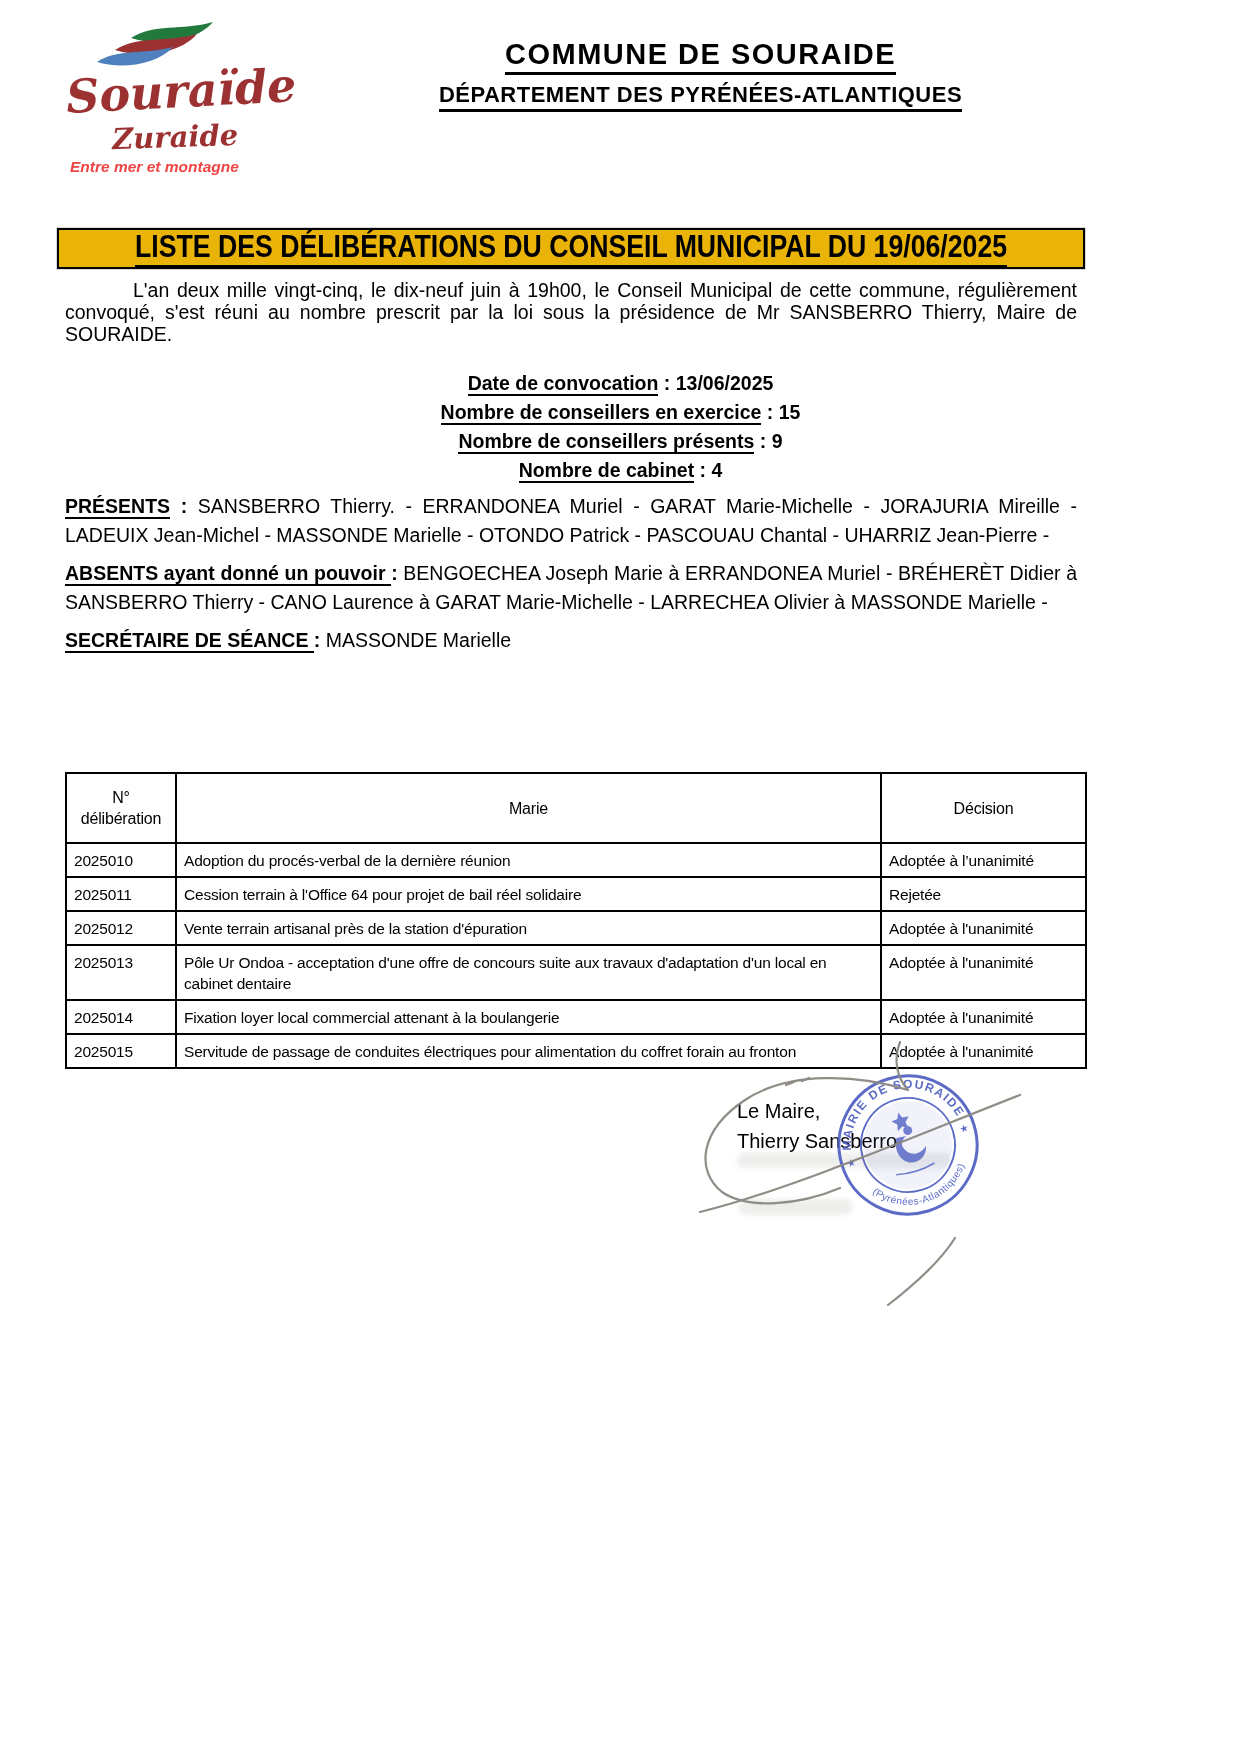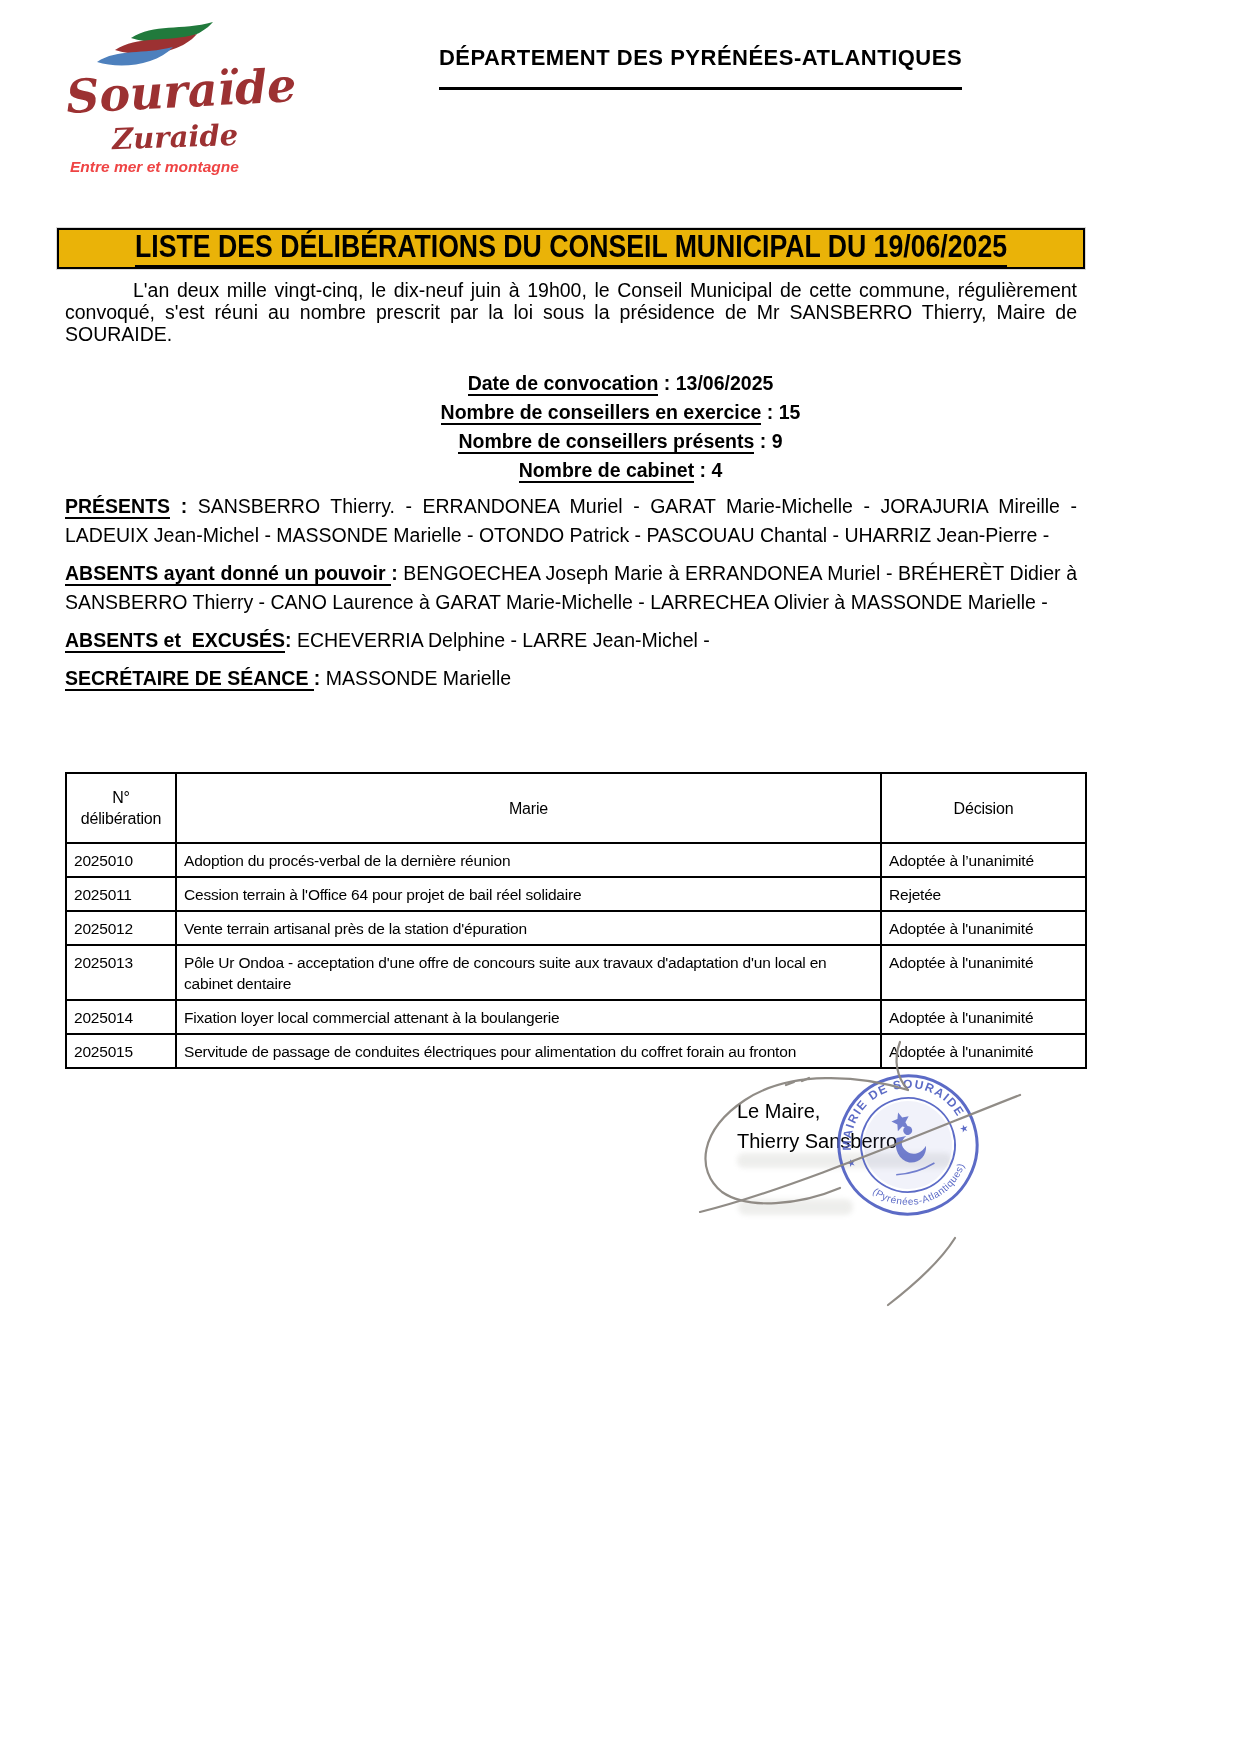--- a/index.html
+++ b/index.html
@@ -31,21 +31,21 @@
   }
 
   
   #header-block { position:absolute; left:160px; right:0; top:38px; text-align:center; }
   #header-title {
     display:inline-block; font-size:29px; font-weight:bold; letter-spacing:1.5px;
     border-bottom:3px solid #000; padding-bottom:1px; white-space:nowrap;
   }
   #header-sub {
     display:inline-block; margin-top:7px; font-size:22px; font-weight:bold; letter-spacing:0.5px;
-    border-bottom:3px solid #000; padding-bottom:16px; white-space:nowrap;
+    border-bottom:3px solid #000; padding-bottom:1px; white-space:nowrap;
   }
 
   
   #title-banner {
     position:absolute; left:57px; top:228px; width:1028px; height:41px;
     border:2px solid #000; box-sizing:border-box; background:#eab308;
     display:flex; align-items:center; justify-content:center;
     box-shadow:0 0 0 1px #d9d9d9;
   }
   #title-banner > span {
@@ -100,40 +100,40 @@
         <path d="M20,28 C43,13 70,21 102,12 C84,33 44,36 20,28 Z" fill="#9c3132"></path>
         <path d="M2,40 C23,26 48,33 78,25 C61,44 24,47 2,40 Z" fill="#4d80bd"></path>
       </g>
     </svg>
     <div id="logo-name">Souraïde</div>
     <div id="logo-name-basque">Zuraide</div>
     <div id="logo-tagline">Entre mer et montagne</div>
   </div>
 
   <div id="header-block">
+    <div><span id="header-title">COMMUNE DE SOURAIDE</span></div>
     <div><span id="header-sub">DÉPARTEMENT DES PYRÉNÉES-ATLANTIQUES</span></div>
   </div>
 
   <div id="title-banner">
     <span>LISTE DES DÉLIBÉRATIONS DU CONSEIL MUNICIPAL DU 19/06/2025</span>
   </div>
 
   <p id="intro">L'an deux mille vingt-cinq, le dix-neuf juin à 19h00, le Conseil Municipal de cette commune, régulièrement convoqué, s'est réuni au nombre prescrit par la loi sous la présidence de Mr SANSBERRO Thierry, Maire de SOURAIDE.</p>
 
   <div id="meta-lines">
       <div class="meta-line"><span class="u b">Date de convocation</span><span class="b"> : 13/06/2025</span></div>
       <div class="meta-line"><span class="u b">Nombre de conseillers en exercice</span><span class="b"> : 15</span></div>
       <div class="meta-line"><span class="u b">Nombre de conseillers présents</span><span class="b"> : 9</span></div>
       <div class="meta-line"><span class="u b">Nombre de cabinet</span><span class="b"> : 4</span></div>
     </div>
 
   <div id="attendance-section">
       <p class="att"><span class="u b att-label">PRÉSENTS</span><span class="b"> : </span><span>SANSBERRO Thierry. - ERRANDONEA Muriel - GARAT Marie-Michelle -  JORAJURIA Mireille - LADEUIX Jean-Michel - MASSONDE Marielle - OTONDO Patrick - PASCOUAU Chantal - UHARRIZ Jean-Pierre -</span></p>
       <p class="att"><span class="u b att-label">ABSENTS ayant donné un pouvoir </span><span class="b">: </span><span>BENGOECHEA Joseph Marie à ERRANDONEA Muriel - BRÉHERÈT Didier à SANSBERRO Thierry - CANO Laurence à GARAT Marie-Michelle - LARRECHEA Olivier à MASSONDE Marielle -</span></p>
-      <p class="att"><span class="u b att-label">ABSENTS et  EXCUSÉS</span><span class="b">: </span><span>ECHEVERRIA Delphine - LARRE Jean-Michel -</span></p>
       <p class="att"><span class="u b att-label">SECRÉTAIRE DE SÉANCE </span><span class="b">: </span><span>MASSONDE Marielle</span></p>
     </div>
 
   <table id="deliberations-table">
     <colgroup>
       <col style="width:110px">
         <col style="width:705px">
         <col style="width:205px">
     </colgroup>
     <thead>

